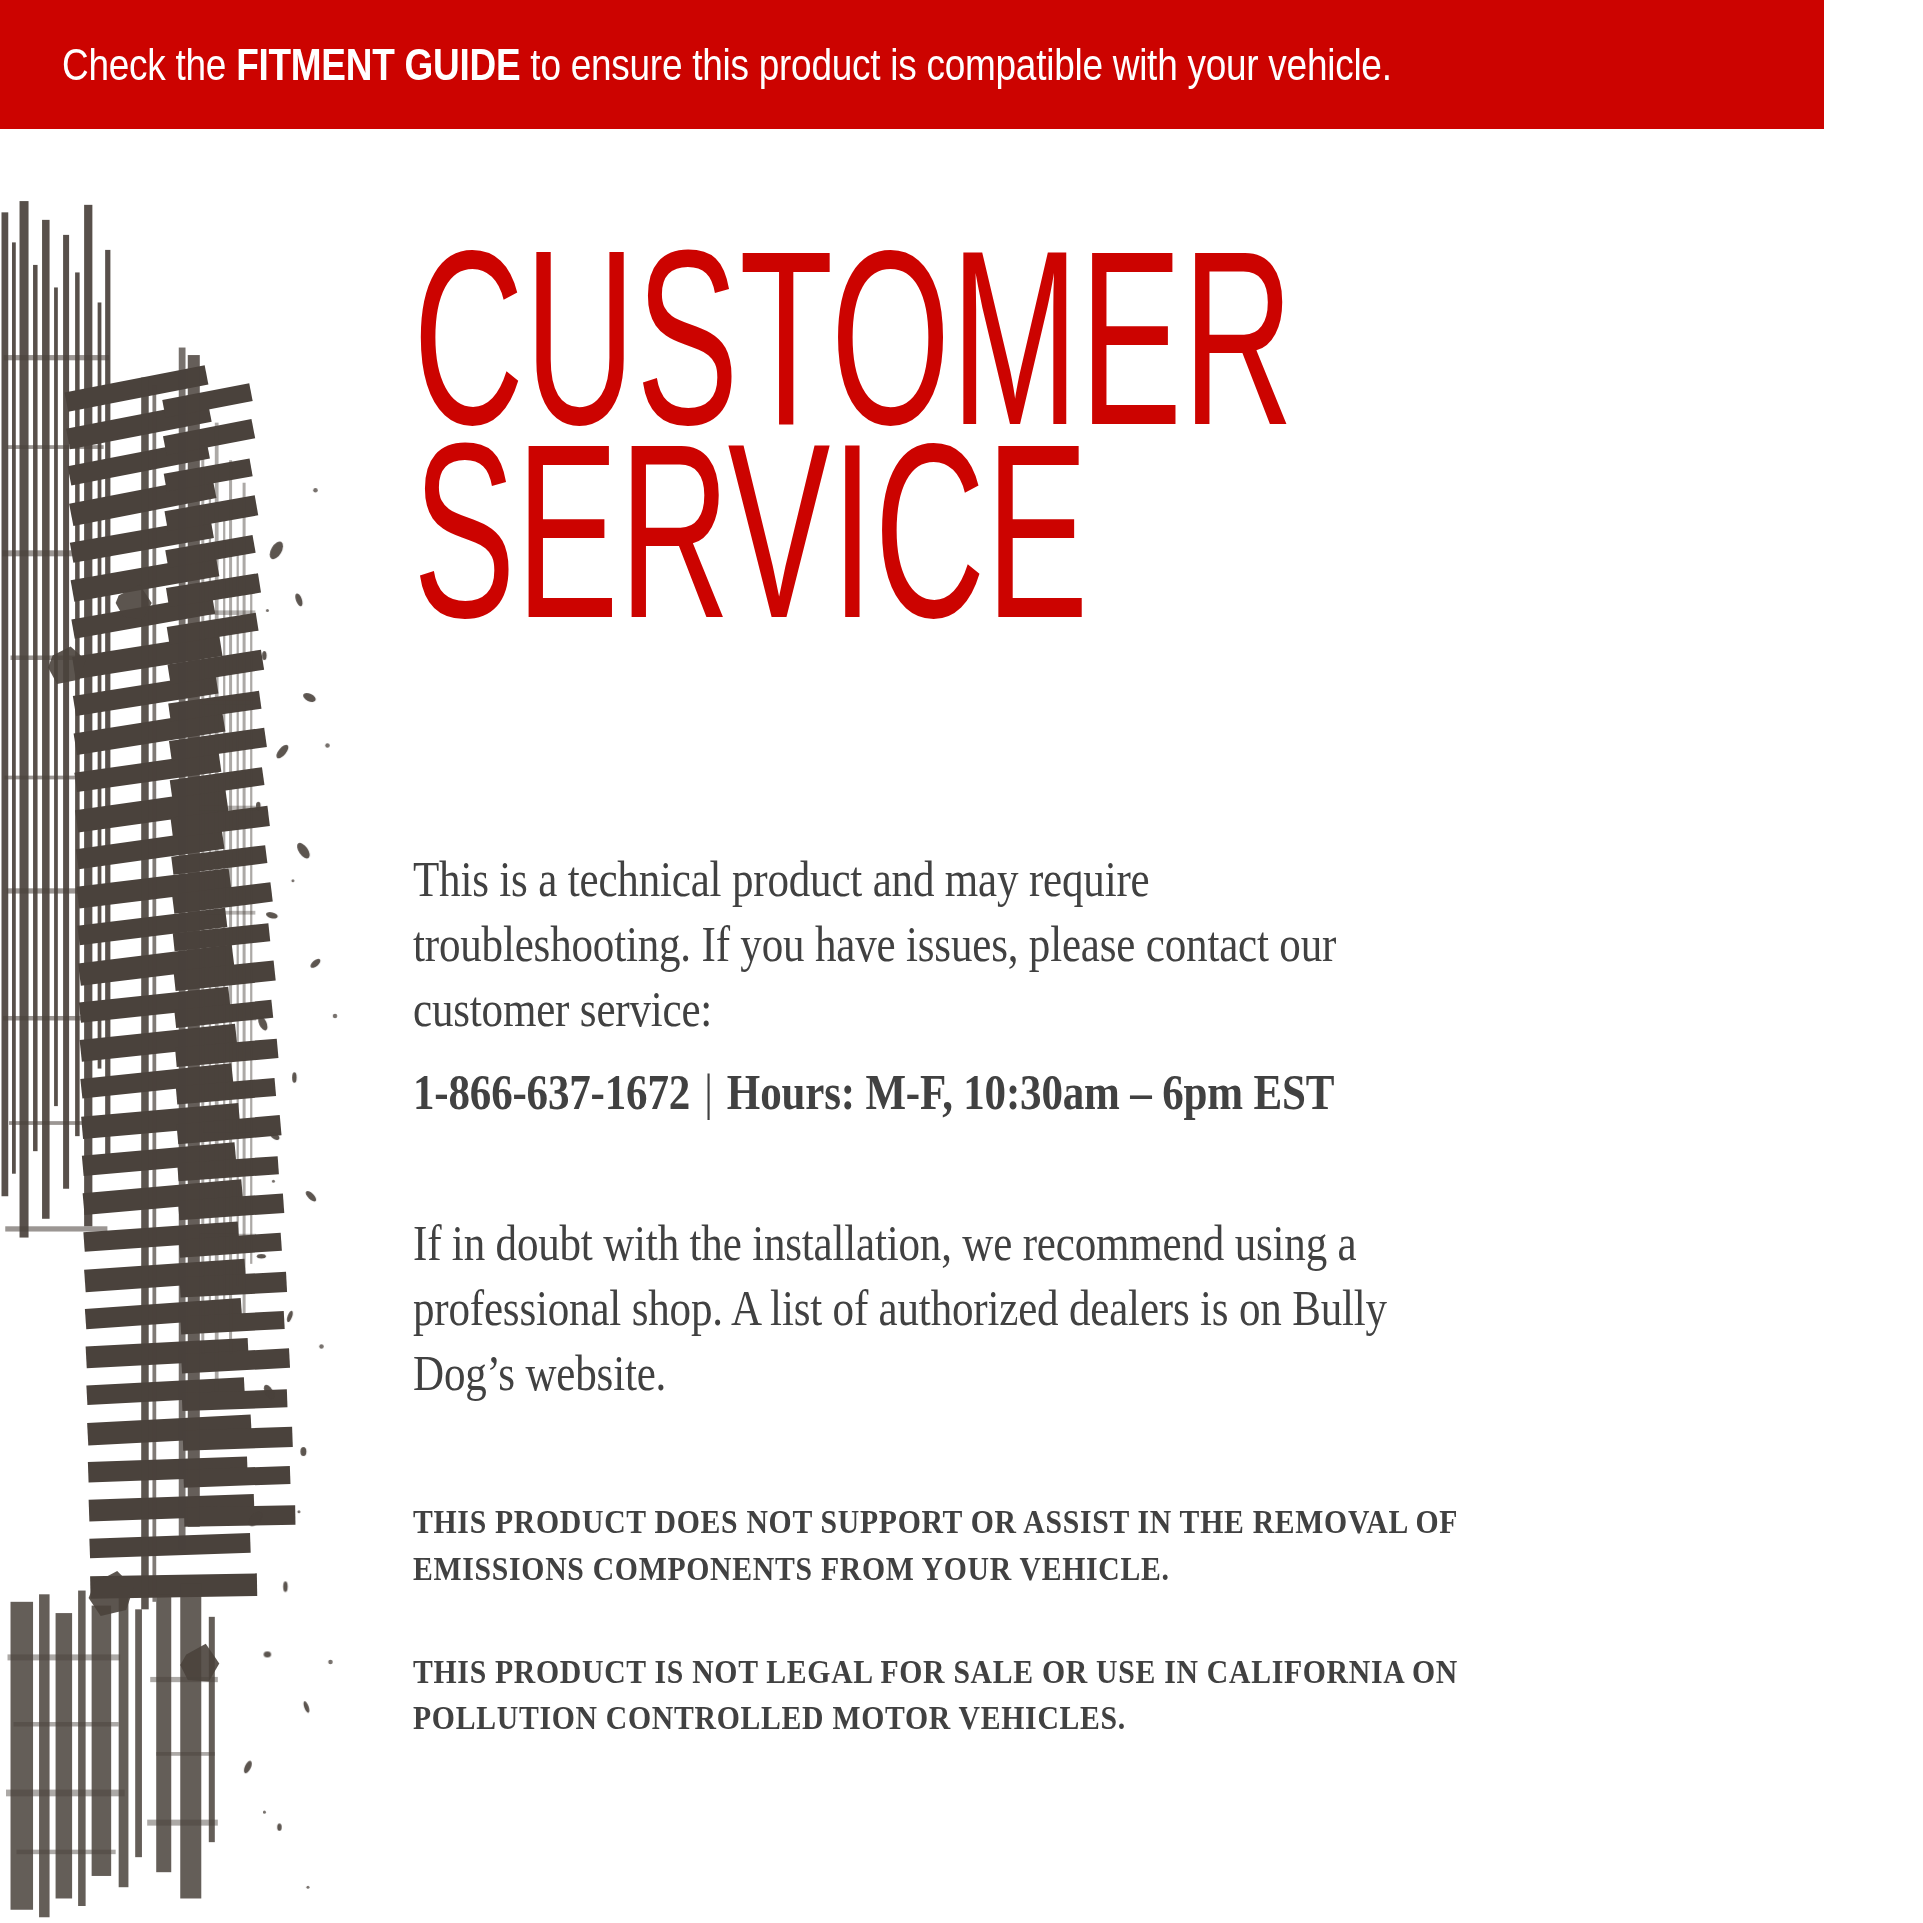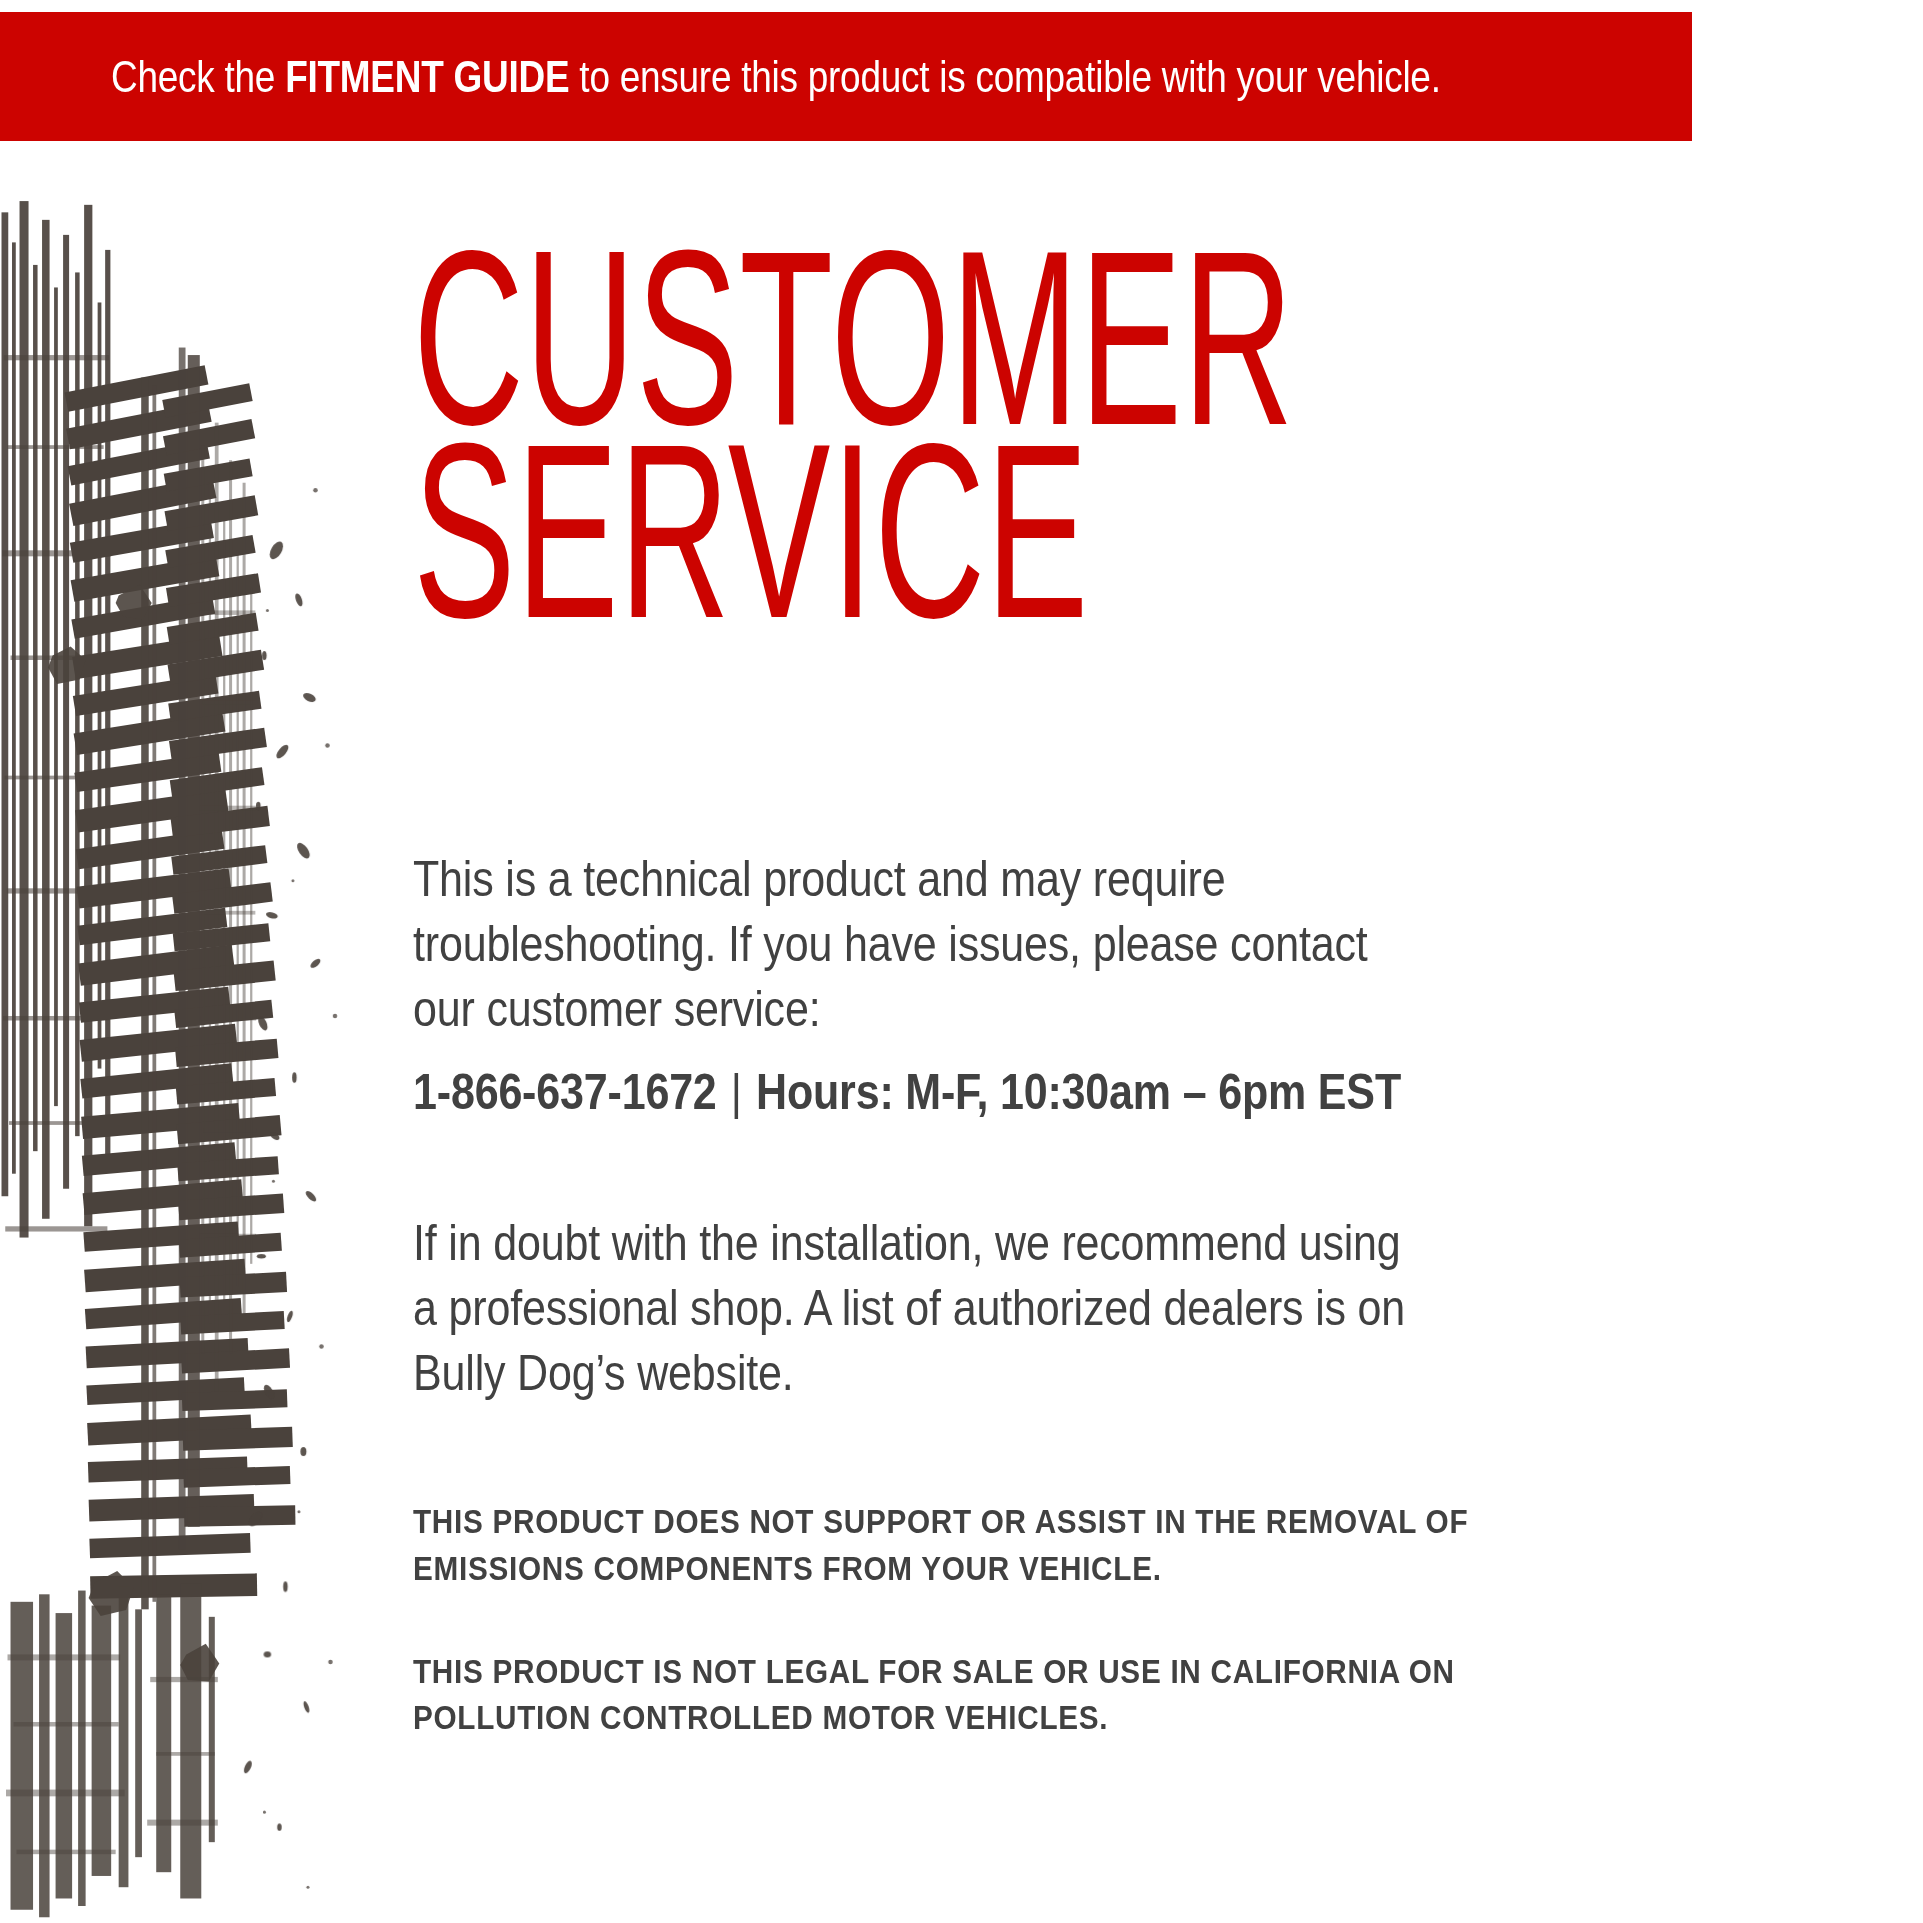--- a/index.html
+++ b/index.html
@@ -13,28 +13,27 @@
     font-family: "Liberation Sans", "DejaVu Sans", sans-serif;
     overflow: hidden;
     position: relative;
   }
 
   
   .fitment-banner {
     position: absolute;
     left: 0;
     top: 0;
-    width: 1692px;
+    width: 1824px;
     height: 129px;
     background: #cc0300;
     box-sizing: border-box;
     display: flex;
     align-items: center;
-    padding-left: 111px;
-    margin-top: 12px;
+    padding-left: 62px;
   }
   .fitment-text {
     color: #ffffff;
     font-size: 44px;
     line-height: 1.0;
     letter-spacing: -0.3px;
     font-stretch: condensed;
     transform: scaleX(0.84);
     transform-origin: left center;
     white-space: nowrap;
@@ -73,20 +72,21 @@
     margin: 0;
     padding-top: 126px;
     transform: scaleX(0.62);
     transform-origin: left top;
     white-space: nowrap;
   }
   .headline .hl-line { display: block; }
 
   .body-block {
     margin-top: 218px;
+    font-family: Liberation Serif, serif;
   }
 
   .para {
     color: #414141;
     font-size: 50px;
     line-height: 1.30;
     font-weight: 400;
     letter-spacing: -0.2px;
     transform: scaleX(0.86);
     transform-origin: left top;

